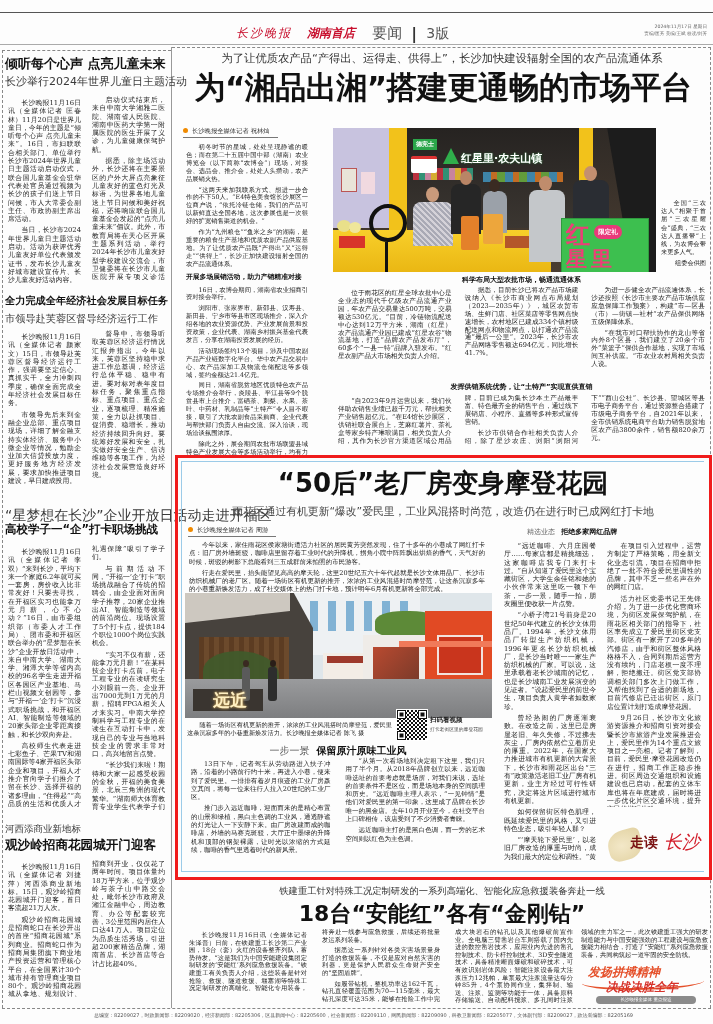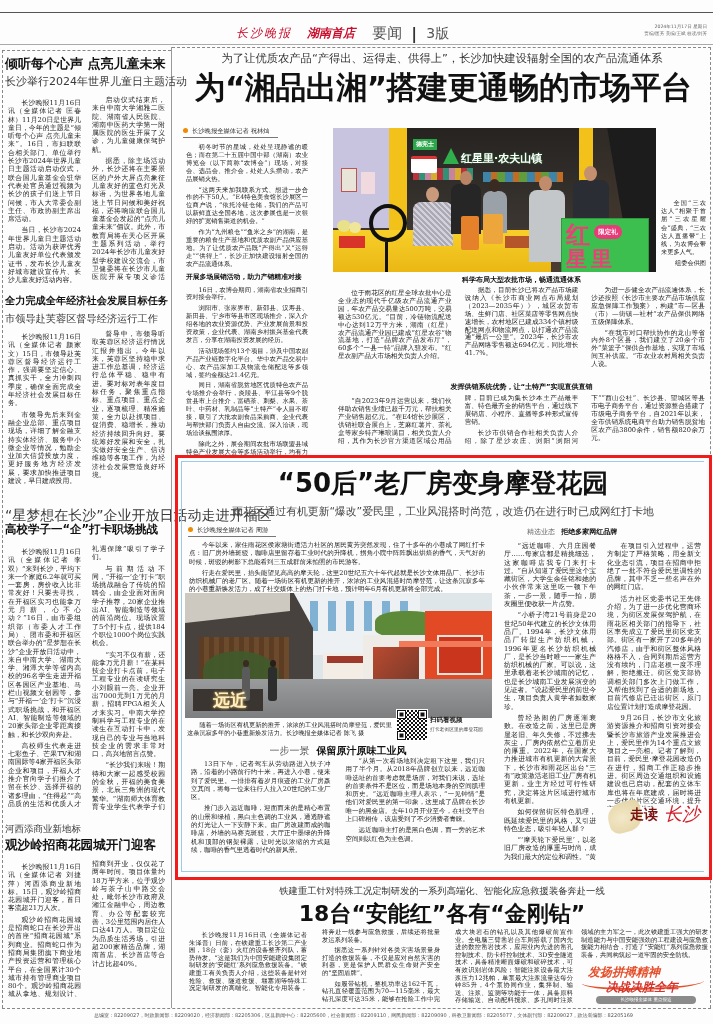--- a/index.html
+++ b/index.html
@@ -233,21 +233,21 @@
     <p>曾经热闹的厂房逐渐衰败。在改造之前，这里已是房屋老旧、年久失修，不过拂去灰尘，厂房内依然伫立着历史的厚重。2022年，在国家大力推进城市有机更新的大背景下，长沙市和雨花区出台“三有”政策激活老旧工业厂房有机更新，业主方经过可行性研究，决定将这片区域进行城市有机更新。</p>
     <p>如何保留街区特色肌理，既延续爱民里的风格，又引进特色业态，吸引年轻人群？</p>
     <p>“‘摩天轮下爱民里’，以老旧厂房改造的厚重与时尚，成为我们最大的定位和调性。”黄学者告诉记者，当时仅街区名字就出了十多个方案，最终大家决定用“爱民里·摩登花园”，既保留了原有老城区的烟火气，又突出了改造街区的特色。</p>
   </div>
   <div class="abs txt" style="left:604px;top:539px;width:100px;height:268px;font-size:6.8px;line-height:8.3px;">
     <p>在项目引入过程中，运营方制定了严格策略，用全新文化业态引流，项目在招商中拒绝了一批不符合爱民里调性的品牌，其中不乏一些名声在外的网红门店。</p>
     <p>活力社区党委书记王先锋介绍，为了进一步优化营商环境，为街区发展保驾护航，在雨花区相关部门的指导下，社区率先成立了爱民里街区党支部。街区有一家开了20多年的汽修店，由于和街区整体风格格格不入，合同到期后运营方没有续约，门店老板一度不理解，拒绝搬迁。街区党支部协调相关部门多次上门做工作，又帮他找到了合适的新场地，目前汽修店已迁出街区，原门店位置计划打造成摩登花园。</p>
     <p>9月26日，长沙市文化旅游资源推介和招商引资对接会暨长沙市旅游产业发展推进会上，爱民里作为14个重点文旅项目之一亮相。记者了解到，目前，爱民里·摩登花园改造仍在进行，招商工作正稳步推进。街区周边交通组织和设施建设也已启动，配套的立体车库也将在年底建成，届时将进一步优化片区交通环境，提升市民的游玩体验。</p>
   </div>
 
-  <div class="abs" style="left:608px;top:792px;width:98px;height:48px;text-align:center;">
+  <div class="abs" style="left:608px;top:820px;width:98px;height:48px;text-align:center;">
     <div class="shape" style="left:0;top:10px;width:34px;height:30px;background:radial-gradient(ellipse at 40% 50%,#f3e8c8,#e2d2a2);border-radius:50% 20% 50% 30%;transform:rotate(-15deg);"></div>
     <span class="shape" style="left:22px;top:14px;font-family:'DejaVu Serif',serif;font-weight:bold;font-size:14px;color:#7a1212;">走读</span>
     <span class="shape" style="left:56px;top:10px;font-family:'DejaVu Serif',serif;font-style:italic;font-size:18px;color:#d21d2a;">长沙</span>
   </div>
 
   <div class="abs sub center" style="left:174px;top:885px;width:536px;font-size:9.3px;color:#333;">铁建重工针对特殊工况定制研发的一系列高端化、智能化应急救援装备奔赴一线</div>
   <div class="abs hl center" style="left:174px;top:899px;width:536px;font-size:22px;font-weight:bold;">18台“安能红”各有“金刚钻”</div>
 
   <div class="abs txt cols3" style="left:186px;top:928px;width:390px;height:78px;column-gap:9px;font-size:6.3px;line-height:7.6px;">
     <p>长沙晚报11月16日讯（全媒体记者 朱泽晋）日前，在铁建重工长沙第二产业园，18台（套）火红的设备整齐列队，蓄势待发。“这是我们为中国安能建设集团定制研发的‘安能红’系列应急救援装备。”铁建重工有关负责人介绍，这些装备是针对抢险、救援、隧道救援、堰塞湖等特殊工况定制研发的高端化、智能化专用装备，将奔赴一线参与应急救援，后续还将批量发运系列装备。</p>

